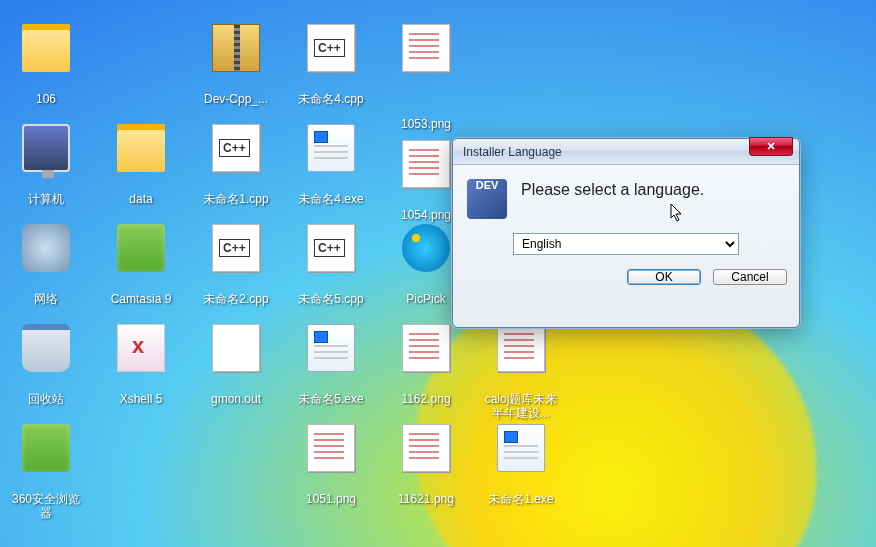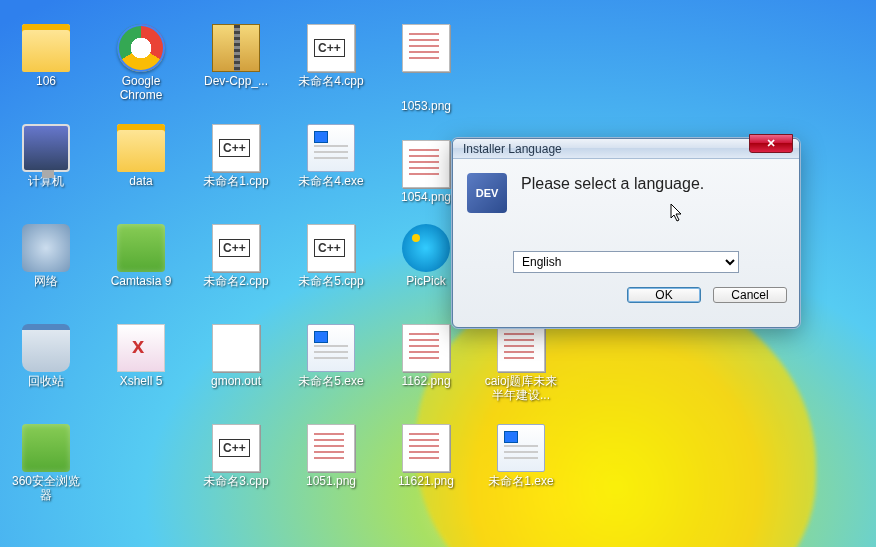--- a/index.html
+++ b/index.html
@@ -44,20 +44,21 @@
   font-size: 11px;
 }
 .icon .lbl {
   color: #fff;
   font-size: 12px;
   text-align: center;
   text-shadow: 1px 1px 2px rgba(0,0,0,.7);
   line-height: 1.15;
   word-break: break-word;
   max-width: 80px;
+  margin-top: 18px;
 }
 
 
 .folder { background: linear-gradient(#ffe9a0,#f7c948); border-radius: 3px 3px 2px 2px; box-shadow: inset 0 6px 0 #f5b400; }
 .chrome { background: radial-gradient(circle,#fff 30%, transparent 31%), conic-gradient(#ea4335 0 120deg,#fbbc05 120deg 240deg,#34a853 240deg); border-radius:50%; box-shadow: 0 0 0 2px #4285f4 inset, 0 2px 3px rgba(0,0,0,.3); }
 .zipbox { background: linear-gradient(#f5d87a,#d2a03d); border:1px solid #8b6914; position:relative; }
 .zipbox::after{content:"";position:absolute;left:45%;top:0;width:6px;height:100%;background:repeating-linear-gradient(#444 0 3px,#888 3px 6px);}
 .page { background:#fff; border:1px solid #bbb; position:relative; box-shadow:1px 1px 0 #999; }
 .page.cpp::after{content:"C++";position:absolute;top:14px;left:6px;font-size:12px;font-weight:bold;color:#333;border:1px solid #333;padding:1px 3px;}
 .page.txt::after{content:"";position:absolute;top:8px;left:6px;width:30px;height:28px;background:repeating-linear-gradient(#d88 0 2px,transparent 2px 6px);}
@@ -82,21 +83,21 @@
 .dialog {
   position: absolute;
   left: 452px; top: 138px;
   width: 348px; height: 190px;
   background: linear-gradient(#f7f9fb,#e8edf2);
   border: 1px solid #5b7fa6;
   border-radius: 6px;
   box-shadow: 0 0 0 1px #9bb7d4, 0 6px 24px rgba(0,0,0,.35);
 }
 .titlebar {
-  height: 20px;
+  height: 26px;
   background: linear-gradient(#eef3f9,#d6e1ef 49%,#c7d7ea 50%,#dfe9f5);
   border-radius: 5px 5px 0 0;
   border-bottom: 1px solid #a9bed6;
   display:flex; align-items:center;
   padding: 0 6px 0 10px;
   color:#25374c;
   font-size:12px;
 }
 .titlebar .title { flex:1; }
 .closebtn {
@@ -108,25 +109,25 @@
   display:flex;align-items:center;justify-content:center;
   font-size:11px;
   cursor:pointer;
   margin-top:-11px;
 }
 .dbody { padding: 14px 14px 10px 14px; display:flex; gap:14px; }
 .devicon {
   width:40px;height:40px;
   background:linear-gradient(135deg,#5b7cc4,#2c4b8e);
   border-radius:4px;
-  color:#fff;font-size:11px;display:flex;flex-direction:column;align-items:center;justify-content:center;
+  color:#fff;font-size:11px;display:flex;flex-direction:column;align-items:center;justify-content:flex-start;
   font-weight:bold;
 }
 .msg { font-size:16px; color:#222; padding-top:2px; }
-.selectrow { margin: 28px 60px 0 60px; }
+.selectrow { margin: 4px 60px 0 60px; }
 .selectrow select {
   width: 100%;
   height: 22px;
   font-size: 12px;
   border: 1px solid #8a9cb3;
   background:#fff;
   padding: 0 4px;
 }
 .btnrow {
   display:flex; justify-content:flex-end; gap:12px;
@@ -154,24 +155,20 @@
 </head>
 <body>
 
 <div class="leaf"></div>
 
 <div class="desktop" id="desktop">
     <div class="icon" style="left: 0px; top: 14px;">
       <div class="ibox folder"></div>
       <div class="lbl">106</div>
     </div>
-    <div class="icon" style="left: 95px; top: 14px;">
-      <div class="ibox chrome"></div>
-      <div class="lbl">Google Chrome</div>
-    </div>
     <div class="icon" style="left: 190px; top: 14px;">
       <div class="ibox zipbox"></div>
       <div class="lbl">Dev-Cpp_...</div>
     </div>
     <div class="icon" style="left: 285px; top: 14px;">
       <div class="ibox page cpp"></div>
       <div class="lbl">未命名4.cpp</div>
     </div>
     <div class="icon" style="left: 380px; top: 14px; gap: 28px;">
       <div class="ibox page txt"></div>
@@ -237,24 +234,20 @@
       <div class="ibox page txt"></div>
       <div class="lbl">1162.png</div>
     </div>
     <div class="icon" style="left: 475px; top: 314px;">
       <div class="ibox page txt"></div>
       <div class="lbl">caioj题库未来半年建设...</div>
     </div>
     <div class="icon" style="left: 0px; top: 414px;">
       <div class="ibox green"></div>
       <div class="lbl">360安全浏览器</div>
-    </div>
-    <div class="icon" style="left: 190px; top: 414px;">
-      <div class="ibox page cpp"></div>
-      <div class="lbl">未命名3.cpp</div>
     </div>
     <div class="icon" style="left: 285px; top: 414px;">
       <div class="ibox page txt"></div>
       <div class="lbl">1051.png</div>
     </div>
     <div class="icon" style="left: 380px; top: 414px;">
       <div class="ibox page txt"></div>
       <div class="lbl">11621.png</div>
     </div>
     <div class="icon" style="left: 475px; top: 414px;">

